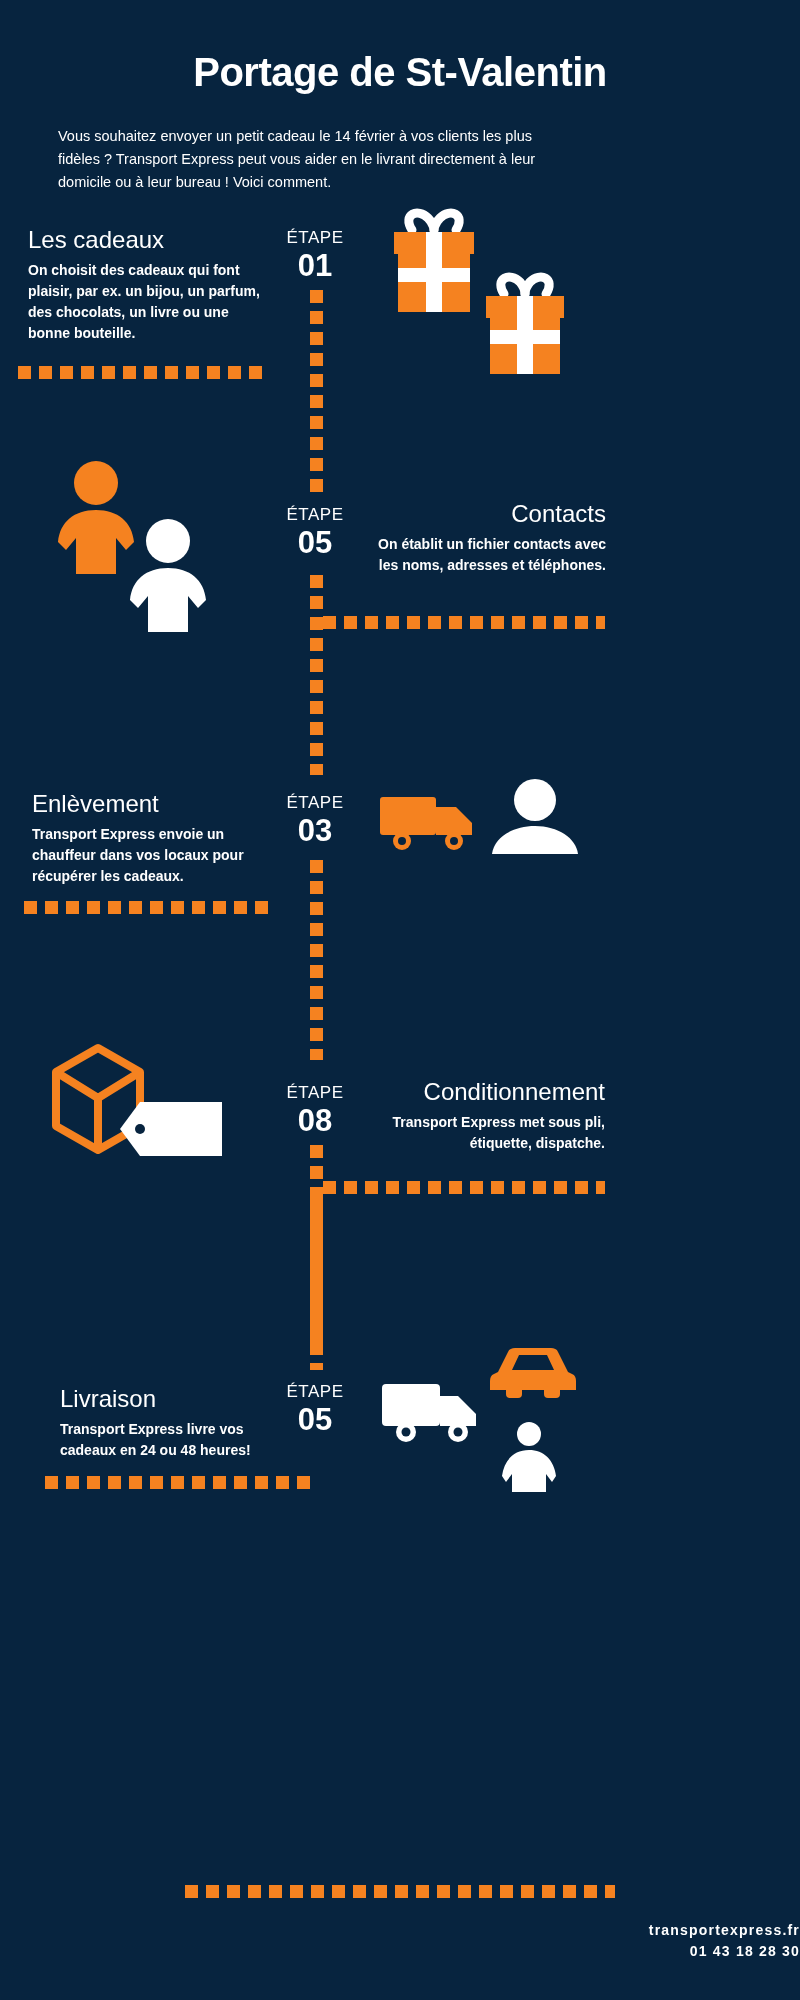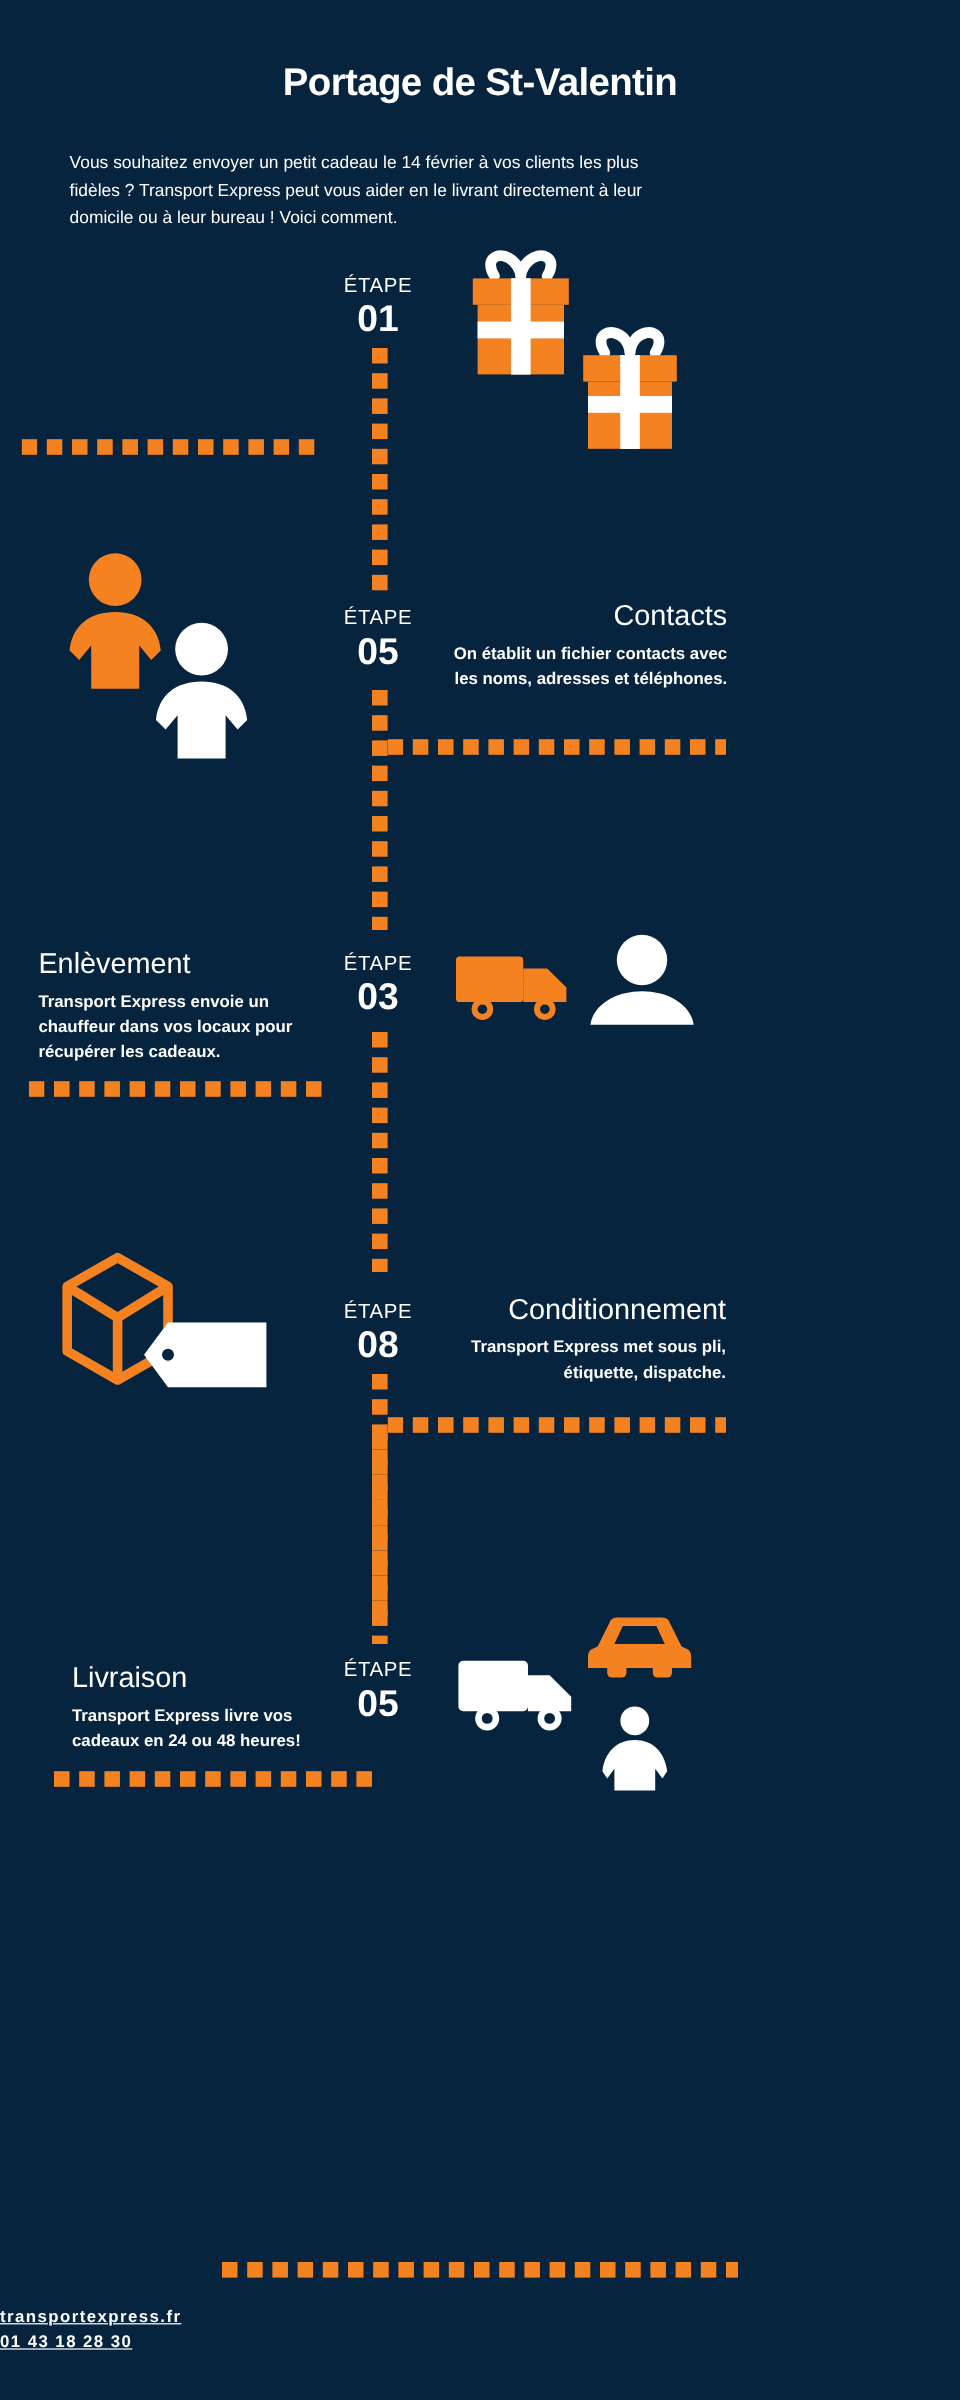--- a/index.html
+++ b/index.html
@@ -9,21 +9,21 @@
     font-family:"Liberation Sans", sans-serif;
     color:#ffffff;
     background:#07243f;
   }
   .stage { position:absolute; inset:0; }
 
   
   .title {
     position:absolute; left:0; right:0; top:50px;
     text-align:center;
-    font-size:32px; font-weight:bold; letter-spacing:-0.5px;
+    font-size:40px; font-weight:bold; letter-spacing:-0.5px;
     color:#ffffff;
   }
   .intro {
     position:absolute; left:58px; top:125px; width:505px;
     font-size:14.5px; line-height:23px; color:#ffffff; font-weight:400;
   }
 
   
   .spine {
     position:absolute; left:310px; width:13px;
@@ -54,21 +54,21 @@
     font-size:24px; font-weight:400; color:#ffffff; margin-bottom:6px;
   }
   .block p {
     font-size:14px; line-height:21px; font-weight:bold; color:#ffffff;
   }
   .block.right { text-align:right; }
   .block.left { text-align:left; }
 
   
   .footer {
-    position:absolute; left:0; right:0; top:1920px; text-align:left;text-decoration:underline;
+    position:absolute; left:0; right:0; top:1920px; text-align:right;
   }
   .footer div { font-size:14px; font-weight:bold; letter-spacing:1.2px; line-height:21px; }
 
   svg { display:block; overflow:visible; }
   .ico { position:absolute; }
 </style>
 </head>
 <body>
 
 <div class="stage">
@@ -87,20 +87,24 @@
   <div class="hrun" style="left:24px;top:901px;width:248px;"></div>
   <div class="hrun" style="left:323px;top:1181px;width:282px;"></div>
   <div class="hrun" style="left:45px;top:1476px;width:270px;"></div>
   <div class="hrun" style="left:185px;top:1885px;width:430px;"></div>
 
   <div class="steplabel" style="left:255px;top:228px;">
     <div class="word">ÉTAPE</div>
     <div class="num">01</div>
   </div>
 
+  <div class="block left" style="left:28px;top:226px;width:240px;">
+    <h2>Les cadeaux</h2>
+    <p>On choisit des cadeaux qui font plaisir, par ex. un bijou, un parfum, des chocolats, un livre ou une bonne bouteille.</p>
+  </div>
 
   <div class="ico" style="left:388px;top:206px;">
     <svg width="92" height="110" viewBox="0 0 92 110">
       <path d="M24 24 C14 8, 30 2, 40 12 C46 18, 46 24, 46 24" fill="none" stroke="#ffffff" stroke-width="9" stroke-linecap="round"></path>
       <path d="M68 24 C78 8, 62 2, 52 12 C46 18, 46 24, 46 24" fill="none" stroke="#ffffff" stroke-width="9" stroke-linecap="round"></path>
       <rect x="6" y="26" width="80" height="22" fill="#f58220"></rect>
       <rect x="10" y="48" width="72" height="58" fill="#f58220"></rect>
       <rect x="38" y="26" width="16" height="80" fill="#ffffff"></rect>
       <rect x="10" y="62" width="72" height="14" fill="#ffffff"></rect>
       <rect x="38" y="26" width="16" height="80" fill="#ffffff"></rect>

